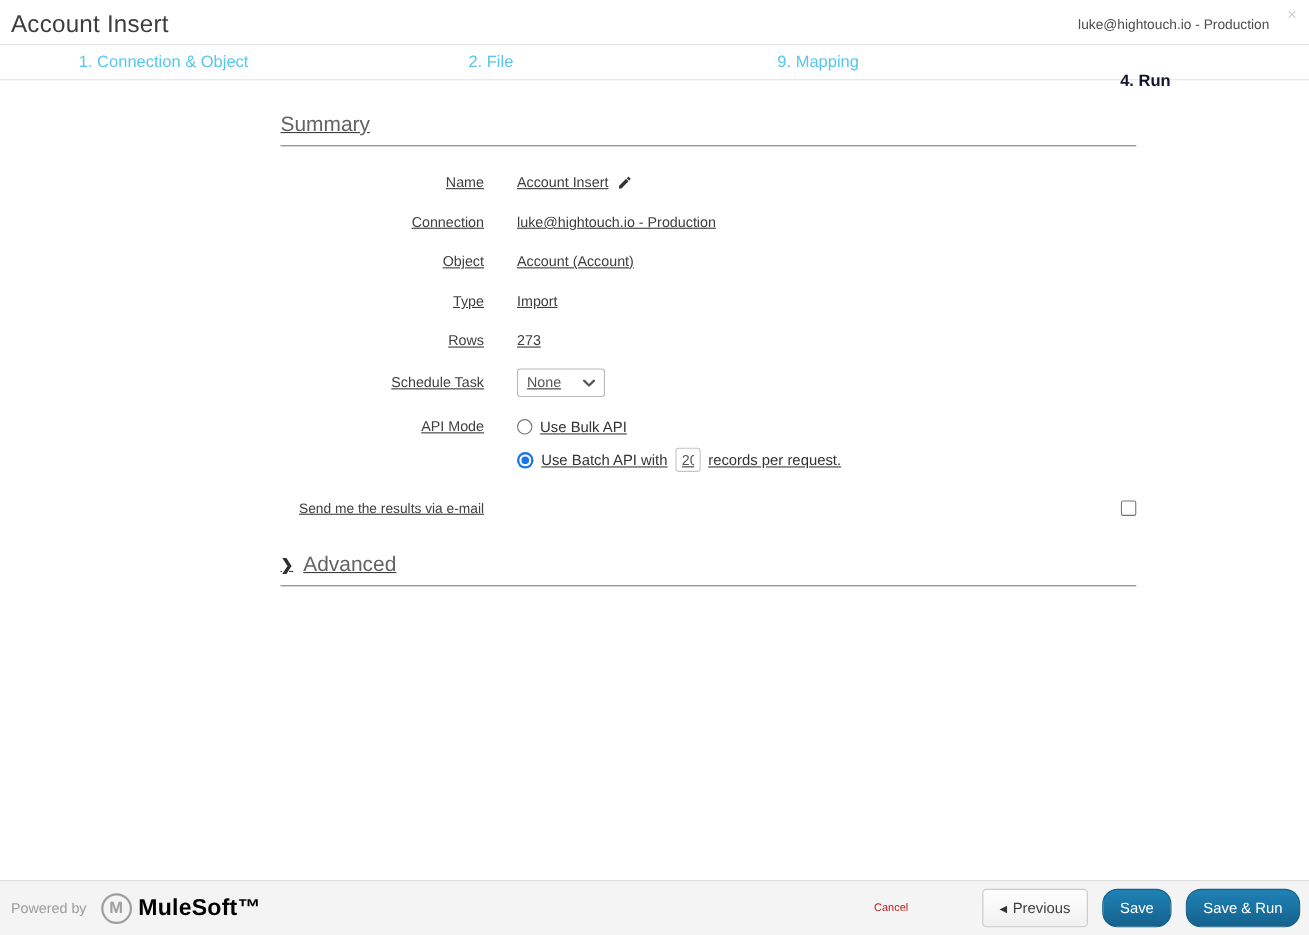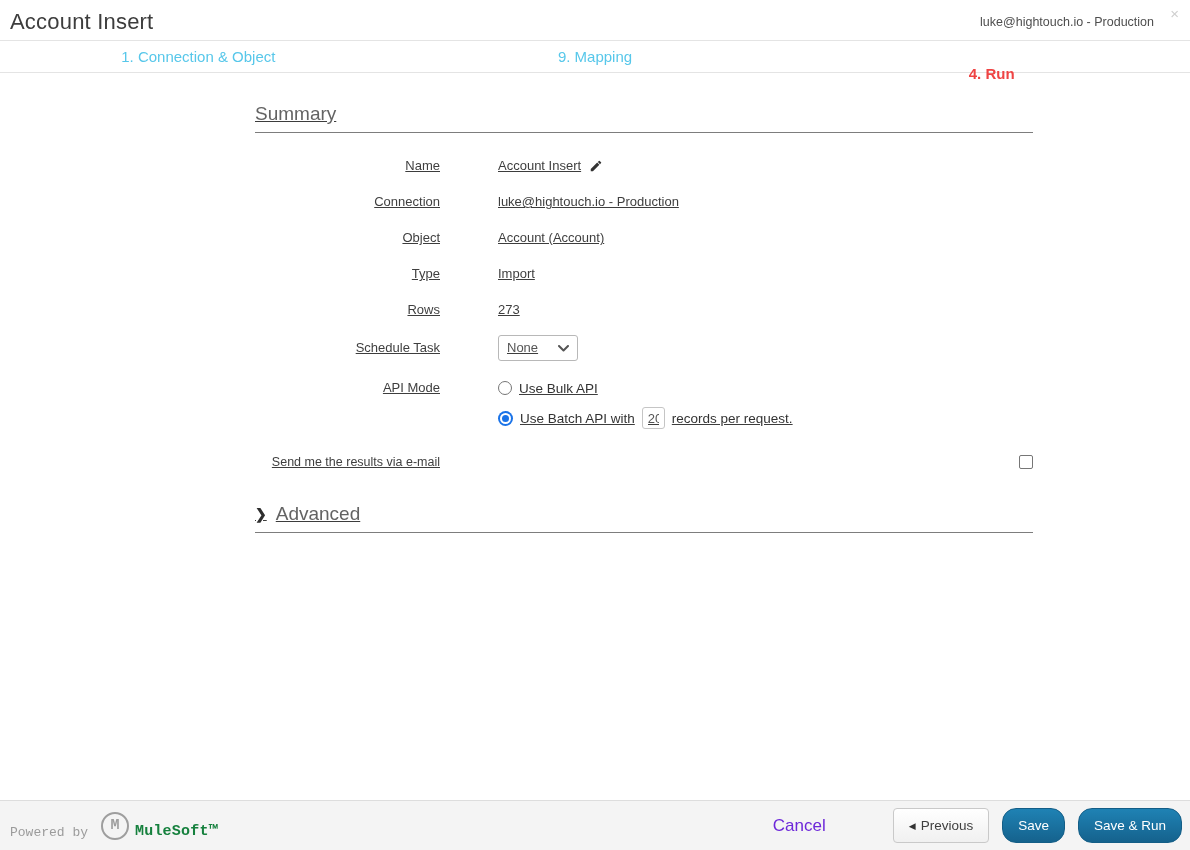--- a/index.html
+++ b/index.html
@@ -12,30 +12,30 @@
 
   
   .hdr { height:41px; border-bottom:1px solid #e4e4e4; position:relative; }
   .hdr-title { margin:0; padding:9px 0 0 10px; font-size:22px; font-weight:400; color:#3d3d3d; letter-spacing:0.2px; }
   .hdr-env { position:absolute; top:15px; right:36px; font-size:12.5px; color:#4e4e4e; }
   .hdr-close { position:absolute; top:6px; right:11px; font-size:15px; color:#cfcfcf; cursor:pointer; line-height:1; }
 
   
   .steps { display:flex; height:32px; border-bottom:1px solid #e4e4e4; align-items:center; }
   .step { flex:1; text-align:center; font-size:15px; color:#57c7ea; cursor:pointer; }
-  .step.active { color:#ef4444; font-weight:700;margin-top:34px; }
+  .step.active { color:#0f172a; font-weight:700;margin-top:34px; }
 
   
   main { margin:30px 0 0 255px; width:778px;text-decoration:underline; }
   .section-h { display:flex; align-items:baseline; font-size:19px; font-weight:400; color:#636363;
                margin:0; padding-bottom:7px; border-bottom:1px solid #7d7d7d; }
   .section-h .chev { font-size:14px; font-weight:700; color:#2e2e2e; margin-right:9px; position:relative; top:-1px; }
 
   .form { margin-top:22px; }
-  .row { display:flex; align-items:center; margin-bottom:14px; min-height:22px;gap:28px; }
+  .row { display:flex; align-items:center; margin-bottom:14px; min-height:22px; }
   .row.top { align-items:flex-start; }
   .lbl { flex:none; width:215px; padding-right:30px; text-align:right; font-size:13px; color:#3f3f3f; line-height:20px; }
   .val { font-size:13px; color:#3e3e3e; line-height:20px; display:flex; align-items:center; }
 
   .pencil { margin-left:8px; display:inline-flex; cursor:pointer; }
 
   
   .sel { width:80px; height:26px; border:1px solid #b8b8b8; border-radius:3px; background:#fff;
          display:flex; align-items:center; justify-content:space-between; padding:0 8px;
          font-size:13px; color:#555; cursor:pointer; }
@@ -51,27 +51,27 @@
 
   
   .checkbox { width:14px; height:14px; border:1px solid #767676; border-radius:2px; background:#fff; cursor:pointer; }
 
   .advanced-wrap { margin-top:30px; cursor:pointer; }
 
   
   footer { position:absolute; left:0; bottom:0; width:1190px; height:50px; background:#f4f4f4;
            border-top:1px solid #dddddd; display:flex; align-items:center; justify-content:space-between;
            padding:0 8px 0 10px; }
-  .powered { display:flex; align-items:flex-end; font-size:13px; color:#9b9b9b;font-family:Liberation Mono, monospace; }
+  .powered { display:flex; align-items:center; font-size:13px; color:#9b9b9b; }
   .ms-logo { width:28px; height:28px; border:2.5px solid #9e9e9e; border-radius:50%; margin:0 6px 0 13px;
              display:flex; align-items:center; justify-content:center; font-size:15px; font-weight:800; color:#9e9e9e; }
-  .ms-brand { font-size:15px; font-weight:700; color:#15803d; letter-spacing:0.2px; }
+  .ms-brand { font-size:21px; font-weight:700; color:#000000; letter-spacing:0.2px; }
 
   .actions { display:flex; align-items:center; }
-  .cancel { font-size:17px; color:#6d28d9; cursor:pointer; margin-right:34px; }
+  .cancel { font-size:10px; color:#b91c1c; cursor:pointer; margin-right:34px; }
   button { font-family:"Liberation Sans", sans-serif; cursor:pointer; }
   .btn-light { height:35px; padding:0 15px; border:1px solid #c9c9c9; border-radius:4px;
                background:linear-gradient(#ffffff,#f0f0f0); color:#3f3f3f; font-size:13.5px;
                display:flex; align-items:center; }
   .btn-light .tri { font-size:9px; margin-right:5px; color:#333; }
   .btn-blue { height:35px; padding:0 15px; border:1px solid #145e87; border-radius:14px;
               background:linear-gradient(#1f82b4,#15628d); color:#ffffff; font-size:13.5px; margin-left:13px; }
   .btn-light { margin-left:33px; }
 </style>
 </head>
@@ -80,20 +80,21 @@
 <div>
 
   <header class="hdr">
     <h1 class="hdr-title">Account Insert</h1>
     <span class="hdr-env">luke@hightouch.io - Production</span>
     <span class="hdr-close">×</span>
   </header>
 
   <nav class="steps">
     <div class="step">1. Connection &amp; Object</div>
+    <div class="step">2. File</div>
     <div class="step">9. Mapping</div>
     <div class="step active">4. Run</div>
   </nav>
 
   <main>
     <h2 class="section-h">
       <span>Summary</span>
     </h2>
 
     <div class="form">

